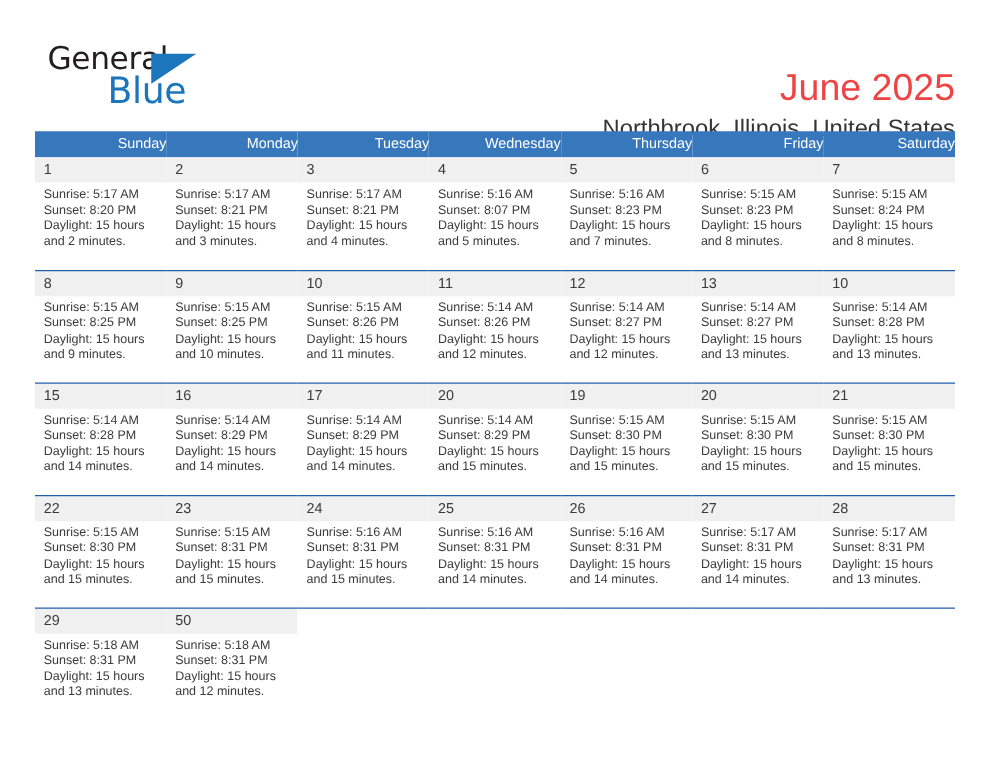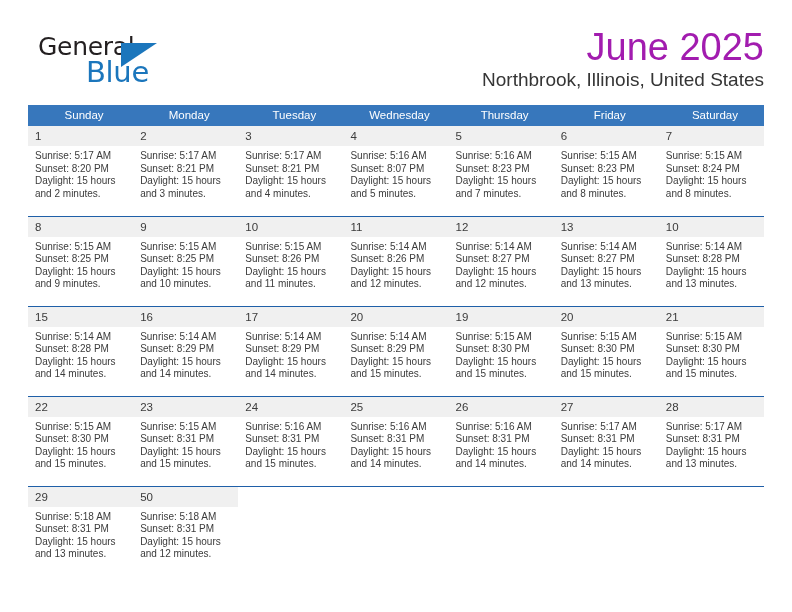--- a/index.html
+++ b/index.html
@@ -50,26 +50,27 @@
     border-left: 36px solid #1b76bc;
     border-bottom: 24px solid transparent;
   }
 
   .title-wrap {
     position: absolute;
     right: 0; top: 0;
     text-align: right;
   }
   .month-title {
-    font-size: 38px;
-    color: #a21caf;
+    font-size: 30px;
+    color: #ef4444;
     font-weight: normal;
     line-height: 38px;
     white-space: nowrap;
     font-family: "Liberation Sans", sans-serif;
+    margin-top: 24px;
   }
   .location-sub {
     font-size: 19px;
     color: #353535;
     line-height: 24px;
     white-space: nowrap;
     margin-top: 2px;
     font-family: Liberation Sans, sans-serif;
   }
 
@@ -79,21 +80,21 @@
     left: 28px; top: 105px;
     width: 736px;
     border-collapse: collapse;
     table-layout: fixed;
   }
   .calendar th {
     background: #3777bc;
     color: #ffffff;
     font-size: 11.5px;
     font-weight: normal;
-    text-align: center;
+    text-align: right;
     padding: 5px 0 5px 7px;
     height: 21px;
     line-height: 11px;
     border: none;
   }
   .calendar td {
     width: 105.14px;
     height: 90px;
     vertical-align: top;
     padding: 0;

